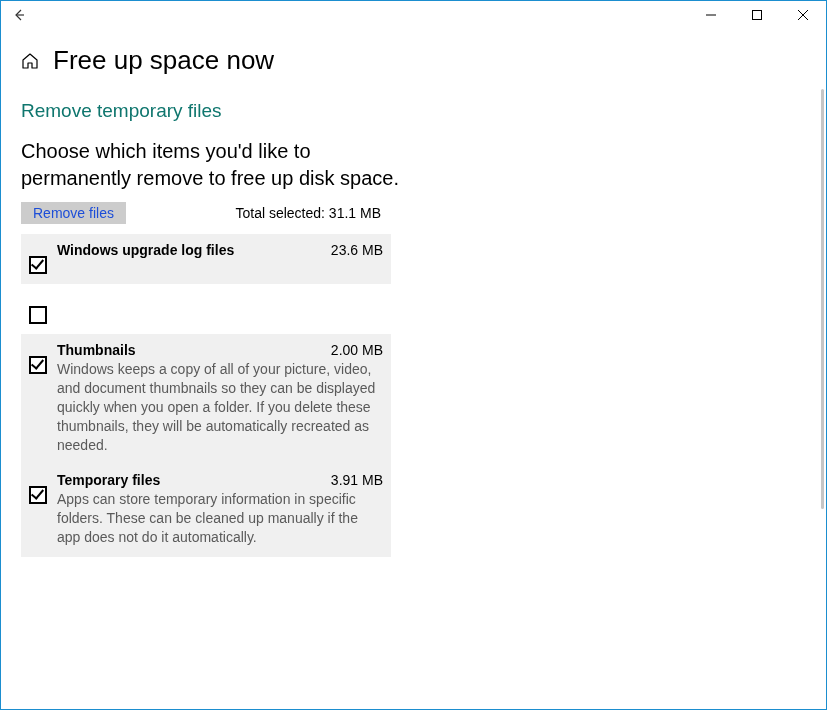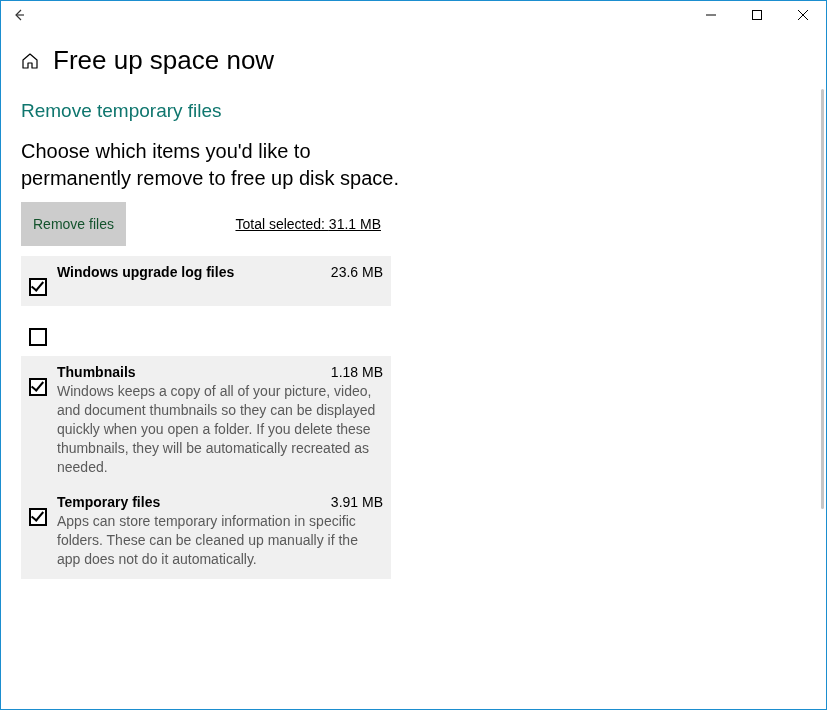--- a/index.html
+++ b/index.html
@@ -71,29 +71,28 @@
   .action-row {
     display:flex;
     align-items:center;
     justify-content:space-between;
     max-width: 360px;
     margin-bottom: 10px;
   }
   .remove-btn {
     background:#ccc;
     border: none;
-    padding: 14px 12px;
-    font-size:14px;
-    color:#14532d;
+    padding: 3px 12px;
+    font-size:14px;
+    color:#1d4ed8;
     font-family:inherit;
   }
   .total-selected {
     font-size:14px;
     color:#000;
-    text-decoration:underline;
   }
   .item-list {
     max-width: 370px;
   }
   .item {
     display:flex;
     align-items:flex-start;
     padding: 8px 8px 10px 8px;
     gap: 10px;
   }
@@ -222,21 +221,21 @@
           </div>
         </div>
         <div class="item">
           <div class="checkbox"></div>
         </div>
         <div class="item checked">
           <div class="checkbox on"></div>
           <div class="item-body">
             <div class="item-head">
               <div class="item-title">Thumbnails</div>
-              <div class="item-size">1.18 MB</div>
+              <div class="item-size">2.00 MB</div>
             </div>
             <div class="item-desc">Windows keeps a copy of all of your picture, video, and document thumbnails so they can be displayed quickly when you open a folder. If you delete these thumbnails, they will be automatically recreated as needed.</div>
           </div>
         </div>
         <div class="item checked">
           <div class="checkbox on"></div>
           <div class="item-body">
             <div class="item-head">
               <div class="item-title">Temporary files</div>
               <div class="item-size">3.91 MB</div>

